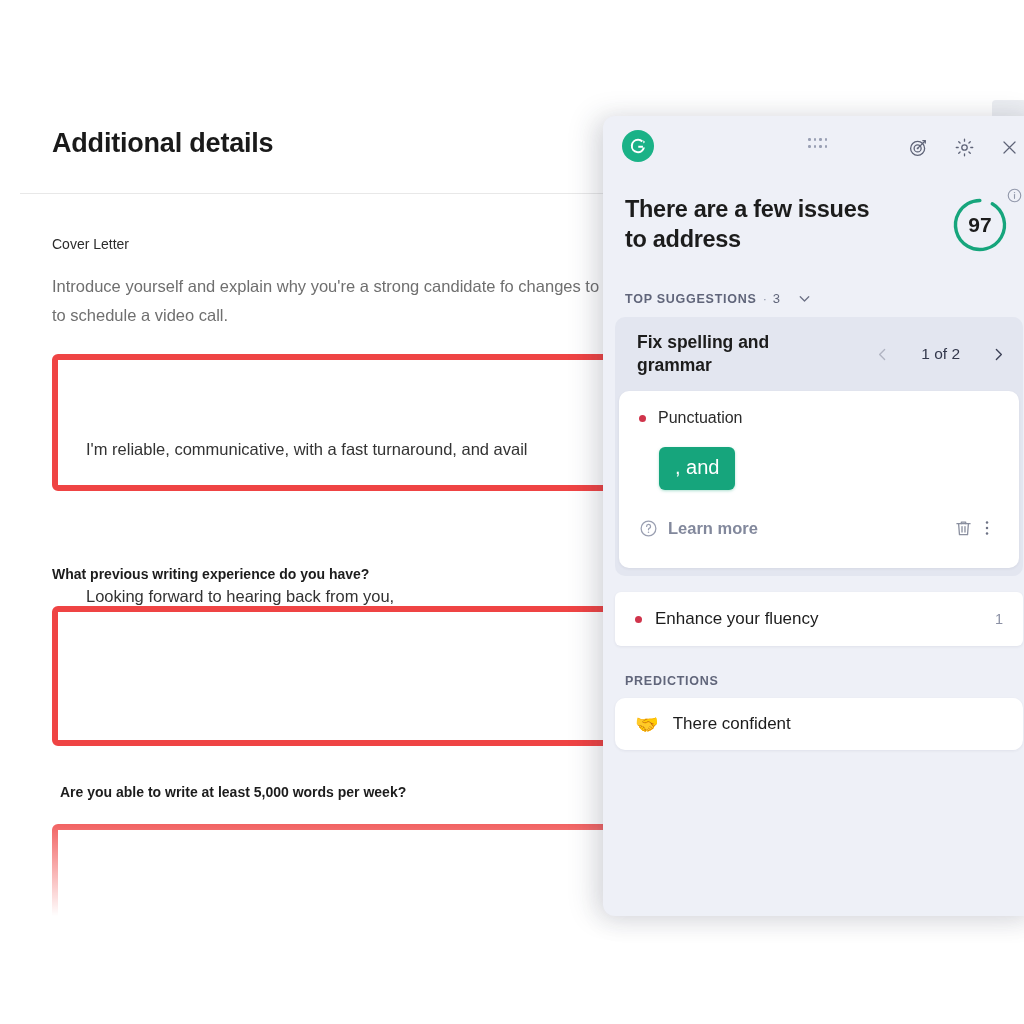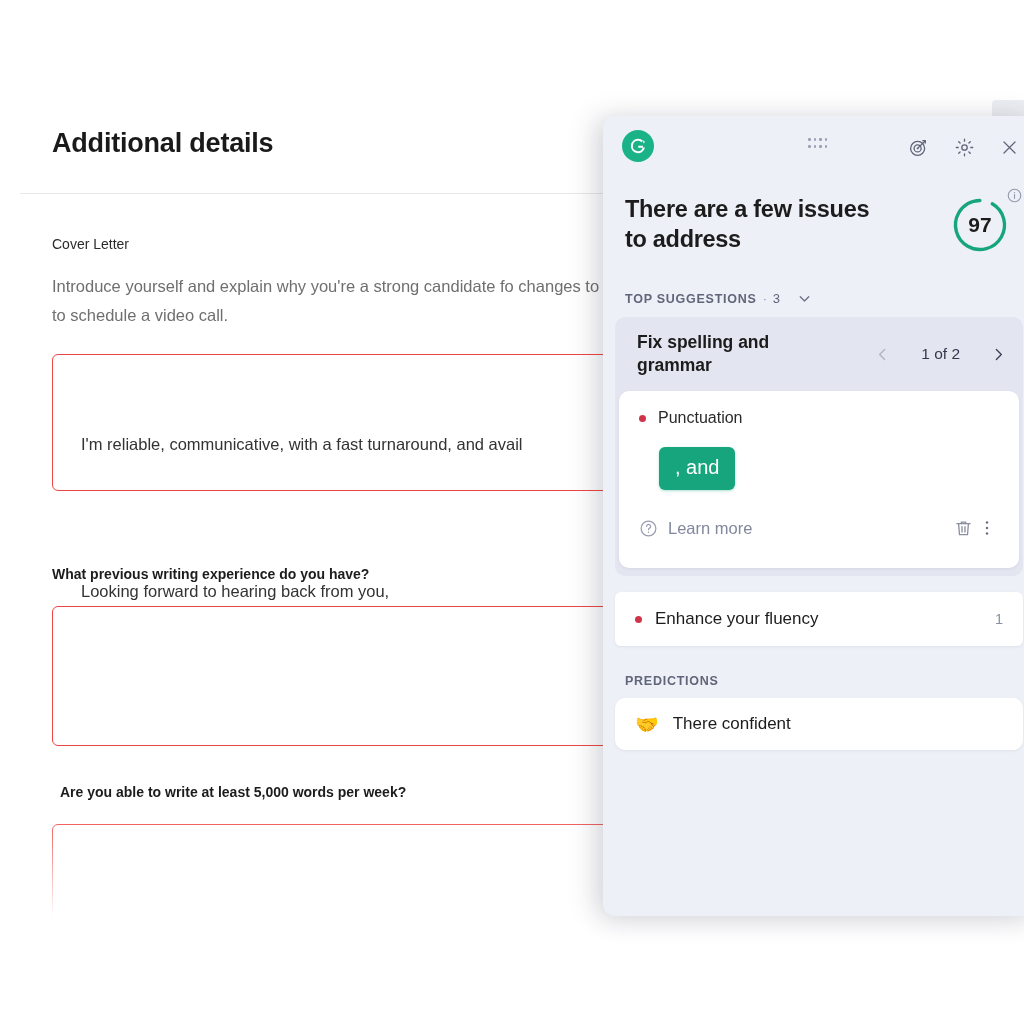--- a/index.html
+++ b/index.html
@@ -66,21 +66,21 @@
     position: absolute;
     left: 32px;
     font-size: 16.5px;
     line-height: 29px;
     color: #6f6f6f;
     width: 720px;
   }
 
   .textbox {
     position: absolute;
-    border: 1px solid #ef4444;
+    border: 6px solid #ef4444;
     border-radius: 6px;
     background: #ffffff;
   }
 
   .textbox .tb-inner {
     padding: 22px 28px;
     font-size: 16.5px;
     line-height: 27px;
     color: #333333;
     white-space: pre;
@@ -315,20 +315,21 @@
     margin-left: 20px;
     cursor: pointer;
     box-shadow: 0 1px 3px rgba(22,165,124,0.35);
   }
 
   .scard-foot {
     display: flex;
     align-items: center;
     margin-top: 26px;
     gap: 0;
+    font-weight: bold;
   }
   .learn {
     display: flex;
     align-items: center;
     gap: 10px;
     cursor: pointer;
   }
   .learn-label {
     font-size: 16.5px;
     color: #82889c;

